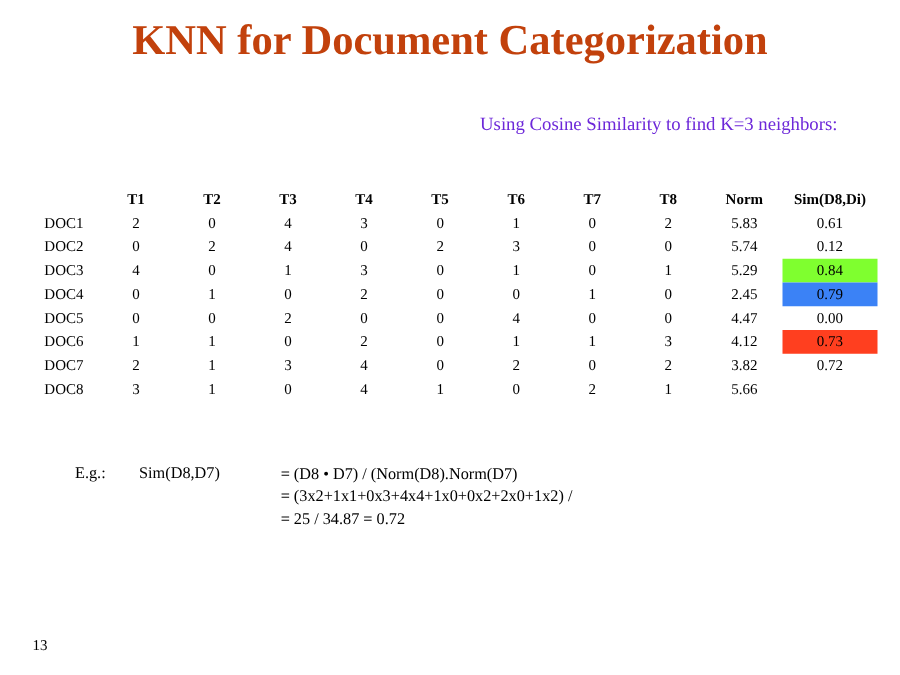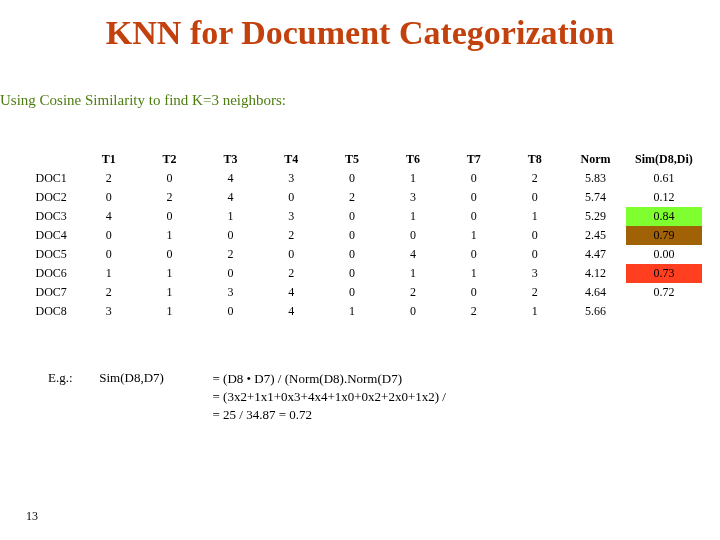--- a/index.html
+++ b/index.html
@@ -26,22 +26,23 @@
     text-align: center;
     font-size: 34px;
     font-weight: bold;
     color: #c2410c;
   }
   .sub {
     position: absolute;
     top: 92px;
     left: 0;
     right: 50px;
+    text-align: right;
     font-size: 15px;
-    color: #4d7c0f;
+    color: #6d28d9;
   }
   .table-wrap {
     position: absolute;
     top: 150px;
     left: 24px;
     right: 18px;
   }
   table.data {
     border-collapse: collapse;
     font-size: 12px;
@@ -59,27 +60,27 @@
   .rowlabel {
     font-weight: bold;
     text-align: center;
     width: 50px;
   }
   col.lbl { width: 50px; }
   col.val { width: 56px; }
   col.sim { width: 70px; }
 
   .hl-green { background: #7fff2f; }
-  .hl-yellow { background: #a16207; }
+  .hl-yellow { background: #3b82f6; }
   .hl-red { background: #ff3f1f; }
 
   .eg {
     position: absolute;
     top: 370px;
-    left: 48px;
+    left: 60px;
     right: 20px;
     font-size: 13px;
   }
   .eg .lbl { display: inline-block; width: 48px; vertical-align: top; }
   .eg .sim { display: inline-block; width: 110px; vertical-align: top; }
   .eg .calc { display: inline-block; vertical-align: top; }
   .eg .calc div { line-height: 18px; }
 
   .pagenum {
     position: absolute;
@@ -209,21 +210,21 @@
           <tr>
             <td class="rowlabel">DOC7</td>
             <td>2</td>
             <td>1</td>
             <td>3</td>
             <td>4</td>
             <td>0</td>
             <td>2</td>
             <td>0</td>
             <td>2</td>
-            <td>4.64</td>
+            <td>3.82</td>
             <td>0.72</td>
           </tr>
           <tr>
             <td class="rowlabel">DOC8</td>
             <td>3</td>
             <td>1</td>
             <td>0</td>
             <td>4</td>
             <td>1</td>
             <td>0</td>

